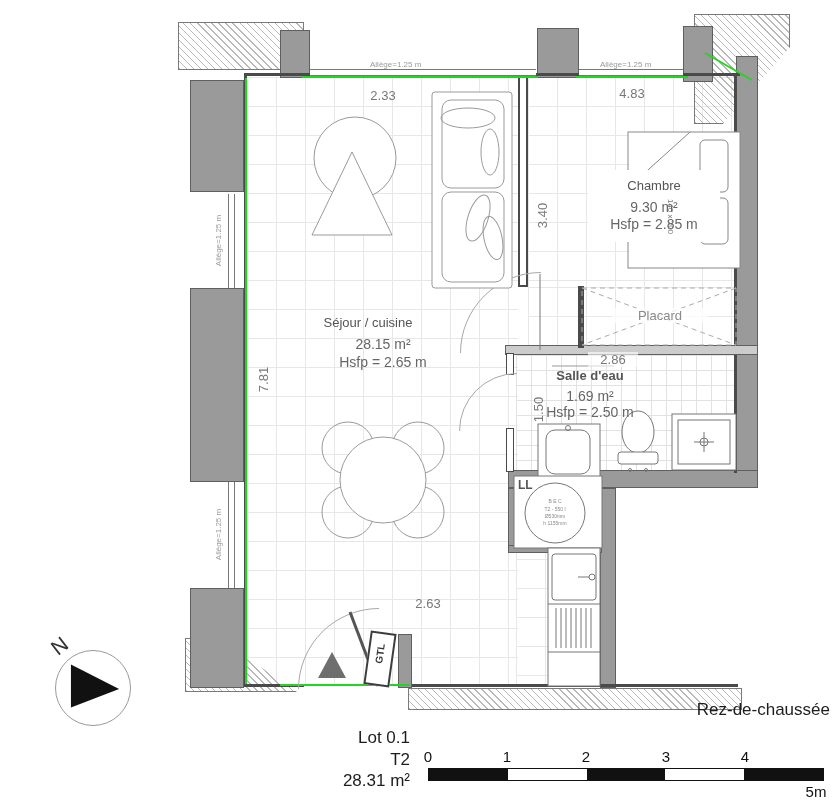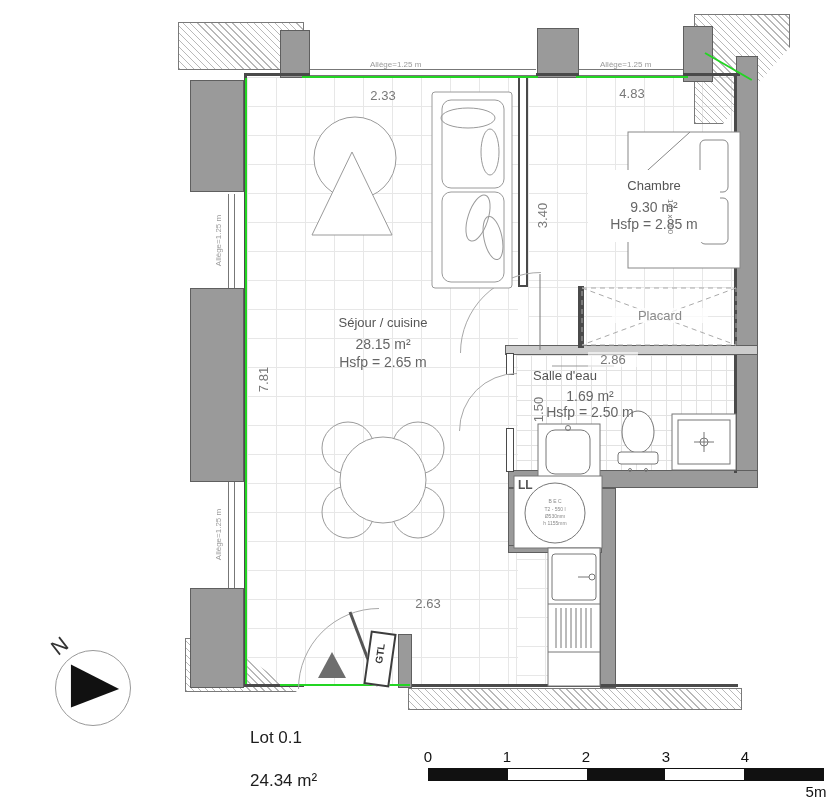--- a/index.html
+++ b/index.html
@@ -17,21 +17,21 @@
           linear-gradient(90deg,#e2e2e2 1px,transparent 1px);background-size:15px 15px;}
   .green{background:#23d523;}
   .dim{color:#787878;font-size:13px;text-align:center;}
   .allege{color:#9a9a9a;font-size:8px;white-space:nowrap;}
   .roomtitle{color:#555;font-size:13px;text-align:center;white-space:nowrap;}
   .roomsub{color:#666;font-size:14px;text-align:center;white-space:nowrap;}
   .window{box-sizing:border-box;border-top:1px solid #777;border-bottom:1px solid #777;background:#fff;}
   .windowv{box-sizing:border-box;border-left:1px solid #777;border-right:1px solid #777;background:#fff;}
   .arc{border:1px solid #a8a8a8;border-radius:50%;
        clip-path:polygon(0 0,50% 0,50% 50%,0 50%);}
-  .big{font-size:17px;color:#1d1d1d;text-align:left;}
+  .big{font-size:17px;color:#1d1d1d;text-align:right;}
   svg{position:absolute;left:0;top:0;pointer-events:none;}
 </style>
 </head>
 <body>
 
 <div class="plan">
 
   <div class="abs grid29" style="left:247px;top:77px;width:271px;height:608px;"></div>
   <div class="abs grid29" style="left:528px;top:77px;width:208px;height:210px;"></div>
   <div class="abs grid29" style="left:528px;top:287px;width:208px;height:58px;"></div>
@@ -160,31 +160,31 @@
         <line x1="552" y1="366" x2="614" y2="366" stroke="#999"></line>
       </g>
     </g>
   </svg>
 
   <div class="abs" style="left:367px;top:632px;width:26px;height:54px;background:#fff;border:2px solid #3d3d3d;box-sizing:border-box;transform:rotate(8deg);"></div>
   <div class="abs" style="left:362px;top:648px;width:36px;text-align:center;transform:rotate(-82deg);font-size:10px;font-weight:bold;color:#333;">GTL</div>
 
   <div class="abs" style="left:318px;top:652px;width:0;height:0;border-left:14px solid transparent;border-right:14px solid transparent;border-bottom:26px solid #6e6e6e;"></div>
 
-  <div class="abs roomtitle" style="left:303px;top:315px;width:160px;">Séjour / cuisine</div>
+  <div class="abs roomtitle" style="left:288px;top:315px;width:160px;">Séjour / cuisine</div>
   <div class="abs roomsub" style="left:303px;top:336px;width:160px;">28.15 m²</div>
   <div class="abs roomsub" style="left:303px;top:354px;width:160px;">Hsfp = 2.65 m</div>
 
   <div class="abs" style="left:588px;top:170px;width:132px;height:72px;background:#fff;"></div>
   <div class="abs roomtitle" style="left:590px;top:178px;width:128px;">Chambre</div>
   <div class="abs roomsub" style="left:590px;top:199px;width:128px;">9.30 m²</div>
   <div class="abs roomsub" style="left:590px;top:216px;width:128px;">Hsfp = 2.85 m</div>
   <div class="abs" style="left:640px;top:212px;width:60px;text-align:center;transform:rotate(90deg);font-size:8px;color:#777;">140 x 200</div>
 
-  <div class="abs roomtitle" style="left:500px;top:368px;width:130px;">Salle d'eau</div>
+  <div class="abs roomtitle" style="left:525px;top:368px;width:130px;font-weight:bold;">Salle d'eau</div>
   <div class="abs roomsub" style="left:525px;top:388px;width:130px;">1.69 m²</div>
   <div class="abs roomsub" style="left:525px;top:404px;width:130px;">Hsfp = 2.50 m</div>
 
   <div class="abs" style="left:612px;top:308px;width:96px;text-align:center;font-size:13px;color:#8a8a8a;background:rgba(255,255,255,.75);">Placard</div>
 
   <div class="abs" style="left:518px;top:478px;font-size:12px;font-weight:bold;color:#555;">LL</div>
   <div class="abs" style="left:529px;top:498px;width:52px;text-align:center;font-size:5px;color:#8a8a8a;">B E C</div>
   <div class="abs" style="left:529px;top:506px;width:52px;text-align:center;font-size:5px;color:#8a8a8a;">T2 - 550 l</div>
   <div class="abs" style="left:529px;top:513px;width:52px;text-align:center;font-size:5px;color:#8a8a8a;">Ø530mm</div>
   <div class="abs" style="left:529px;top:520px;width:52px;text-align:center;font-size:5px;color:#8a8a8a;">h 1155mm</div>
@@ -195,21 +195,23 @@
   <div class="abs dim" style="left:517px;top:208px;width:50px;transform:rotate(-90deg);">3.40</div>
   <div class="abs dim" style="left:588px;top:352px;width:50px;background:rgba(255,255,255,.6);">2.86</div>
   <div class="abs dim" style="left:513px;top:402px;width:50px;transform:rotate(-90deg);">1.50</div>
   <div class="abs dim" style="left:398px;top:596px;width:60px;">2.63</div>
 
   <div class="abs" style="left:55px;top:650px;width:74px;height:74px;border:1px solid #999;border-radius:50%;"></div>
   <div class="abs" style="left:64px;top:660px;width:58px;height:56px;background:#111;clip-path:polygon(12% 8%,95% 52%,12% 85%);"></div>
   <div class="abs" style="left:52px;top:634px;font-size:21px;color:#333;transform:rotate(-38deg);">N</div>
 
   <div class="abs big" style="left:250px;top:728px;width:160px;">Lot 0.1</div>
-  <div class="abs big" style="left:250px;top:771px;width:160px;">24.34 m²</div>
+  <div class="abs big" style="left:250px;top:750px;width:160px;">T2</div>
+  <div class="abs big" style="left:250px;top:771px;width:160px;">28.31 m²</div>
+  <div class="abs big" style="left:640px;top:700px;width:190px;text-align:right;">Rez-de-chaussée</div>
 
   <div>
     <div class="abs" style="left:418px;top:748px;width:20px;text-align:center;font-size:15px;color:#111;">0</div>
     <div class="abs" style="left:497px;top:748px;width:20px;text-align:center;font-size:15px;color:#111;">1</div>
     <div class="abs" style="left:576px;top:748px;width:20px;text-align:center;font-size:15px;color:#111;">2</div>
     <div class="abs" style="left:656px;top:748px;width:20px;text-align:center;font-size:15px;color:#111;">3</div>
     <div class="abs" style="left:735px;top:748px;width:20px;text-align:center;font-size:15px;color:#111;">4</div>
     <div class="abs" style="left:800px;top:748px;width:32px;text-align:center;font-size:15px;color:#111;margin-top:35px;">5m</div>
     <div class="abs" style="left:428px;top:768px;width:396px;height:13px;border:1.5px solid #111;box-sizing:border-box;display:flex;">
       <div style="flex:1;background:#111;"></div>

